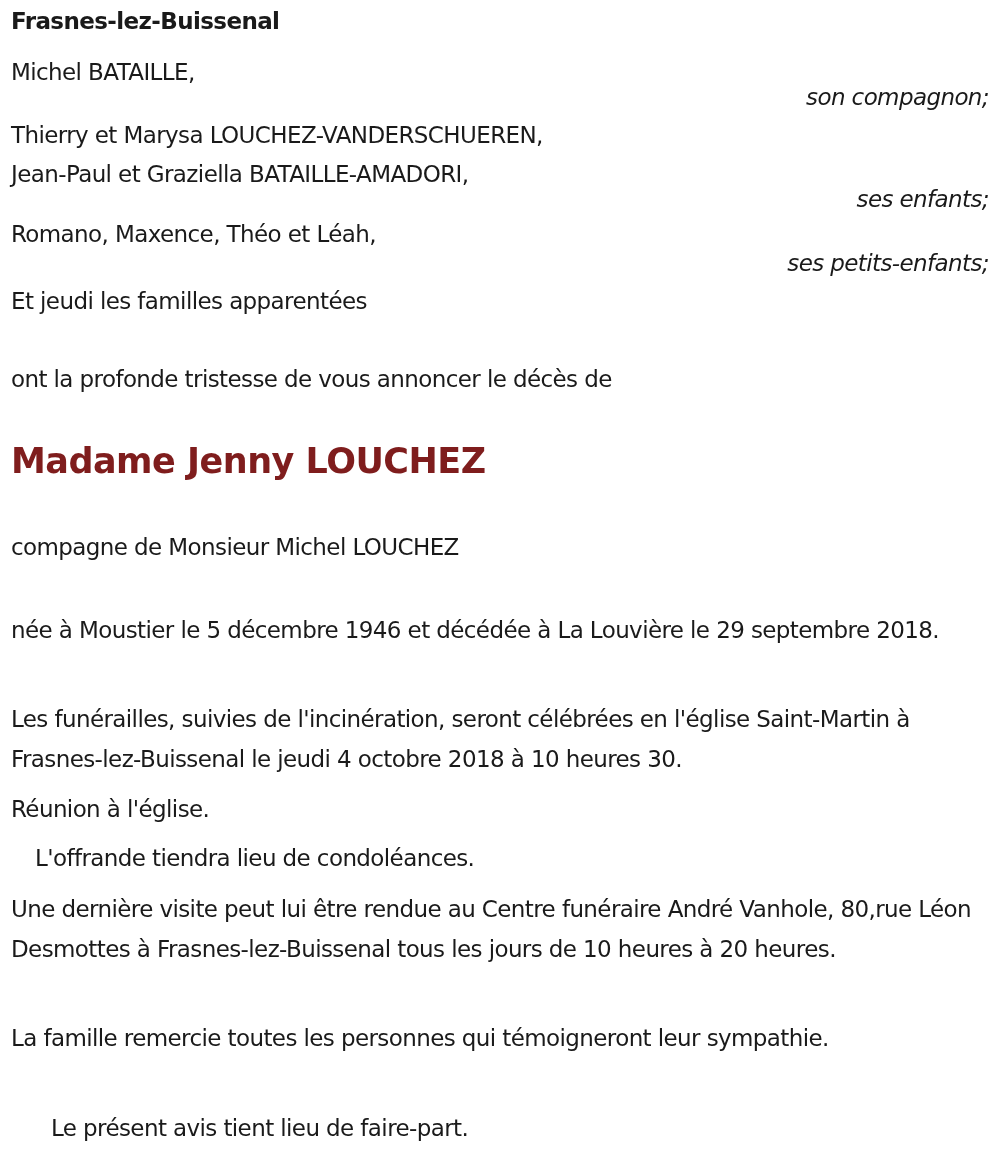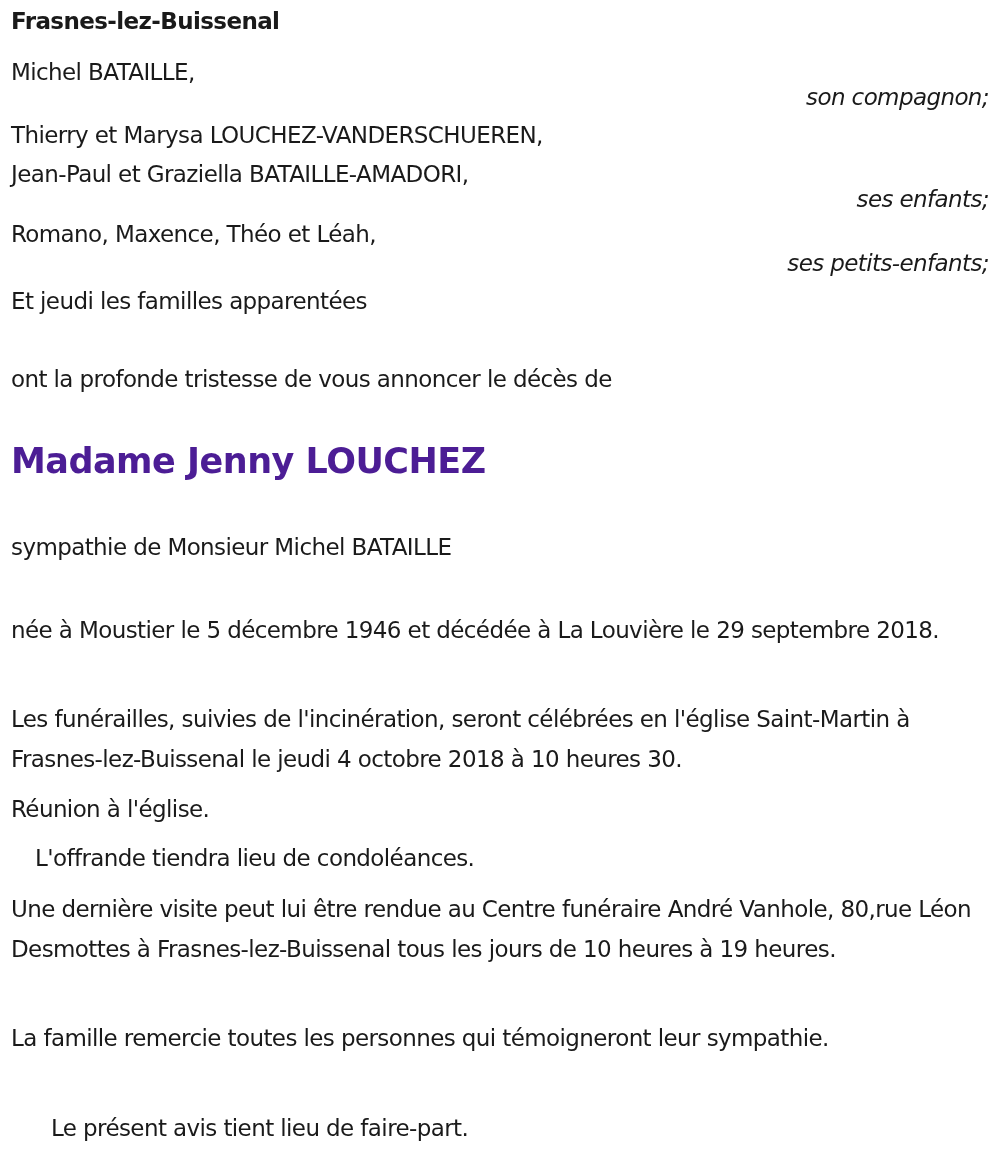--- a/index.html
+++ b/index.html
@@ -8,21 +8,21 @@
     font-family: "DejaVu Sans", sans-serif;
     color: #1a1a1a;
     font-size: 23px;
     letter-spacing: -0.6px;
   }
   .wrap { position: relative; width: 990px; padding-left: 11px; }
   p { margin: 0; }
   .line { position: absolute; left: 11px; white-space: nowrap; }
   .right { position: absolute; right: 12px; font-style: italic; white-space: nowrap; }
   .para { position: absolute; left: 11px; width: 975px; line-height: 39.5px; }
-  .heading { position: absolute; left: 11px; font-weight: bold; font-size: 35px; letter-spacing: -0.5px; color: #4c1d95; white-space: nowrap; }
+  .heading { position: absolute; left: 11px; font-weight: bold; font-size: 35px; letter-spacing: -0.5px; color: #7f1d1d; white-space: nowrap; }
 </style>
 </head>
 <body>
 
 <div class="wrap">
   <p class="line" style="top:8px;font-weight:bold;">Frasnes-lez-Buissenal</p>
 
   <p class="line" style="top:59px;">Michel BATAILLE,</p>
   <p class="right" style="top:84px;">son compagnon;</p>
 
@@ -32,23 +32,23 @@
 
   <p class="line" style="top:221px;">Romano, Maxence, Théo et Léah,</p>
   <p class="right" style="top:250px;text-align:right;">ses petits-enfants;</p>
 
   <p class="line" style="top:288px;">Et jeudi les familles apparentées</p>
 
   <p class="line" style="top:366px;">ont la profonde tristesse de vous annoncer le décès de</p>
 
   <h1 class="heading" style="top:441px; margin:0;">Madame Jenny LOUCHEZ</h1>
 
-  <p class="line" style="top:534px;">sympathie de Monsieur Michel BATAILLE</p>
+  <p class="line" style="top:534px;">compagne de Monsieur Michel LOUCHEZ</p>
 
   <p class="para" style="top:611px;">née à Moustier le 5 décembre 1946 et décédée à La Louvière le 29 septembre 2018.</p>
 
   <p class="para" style="top:700px;">Les funérailles, suivies de l'incinération, seront célébrées en l'église Saint-Martin à Frasnes-lez-Buissenal le jeudi 4 octobre 2018 à 10 heures 30.</p>
   <p class="para" style="top:790px;">Réunion à l'église.</p>
   <p class="para" style="top:839px;margin-left:24px;">L'offrande tiendra lieu de condoléances.</p>
-  <p class="para" style="top:890px;">Une dernière visite peut lui être rendue au Centre funéraire André Vanhole, 80,rue Léon Desmottes à Frasnes-lez-Buissenal tous les jours de 10 heures à 19 heures.</p>
+  <p class="para" style="top:890px;">Une dernière visite peut lui être rendue au Centre funéraire André Vanhole, 80,rue Léon Desmottes à Frasnes-lez-Buissenal tous les jours de 10 heures à 20 heures.</p>
   <p class="para" style="top:1019px;">La famille remercie toutes les personnes qui témoigneront leur sympathie.</p>
   <p class="para" style="top:1109px;margin-left:40px;">Le présent avis tient lieu de faire-part.</p>
 </div>
 
 </body></html>

